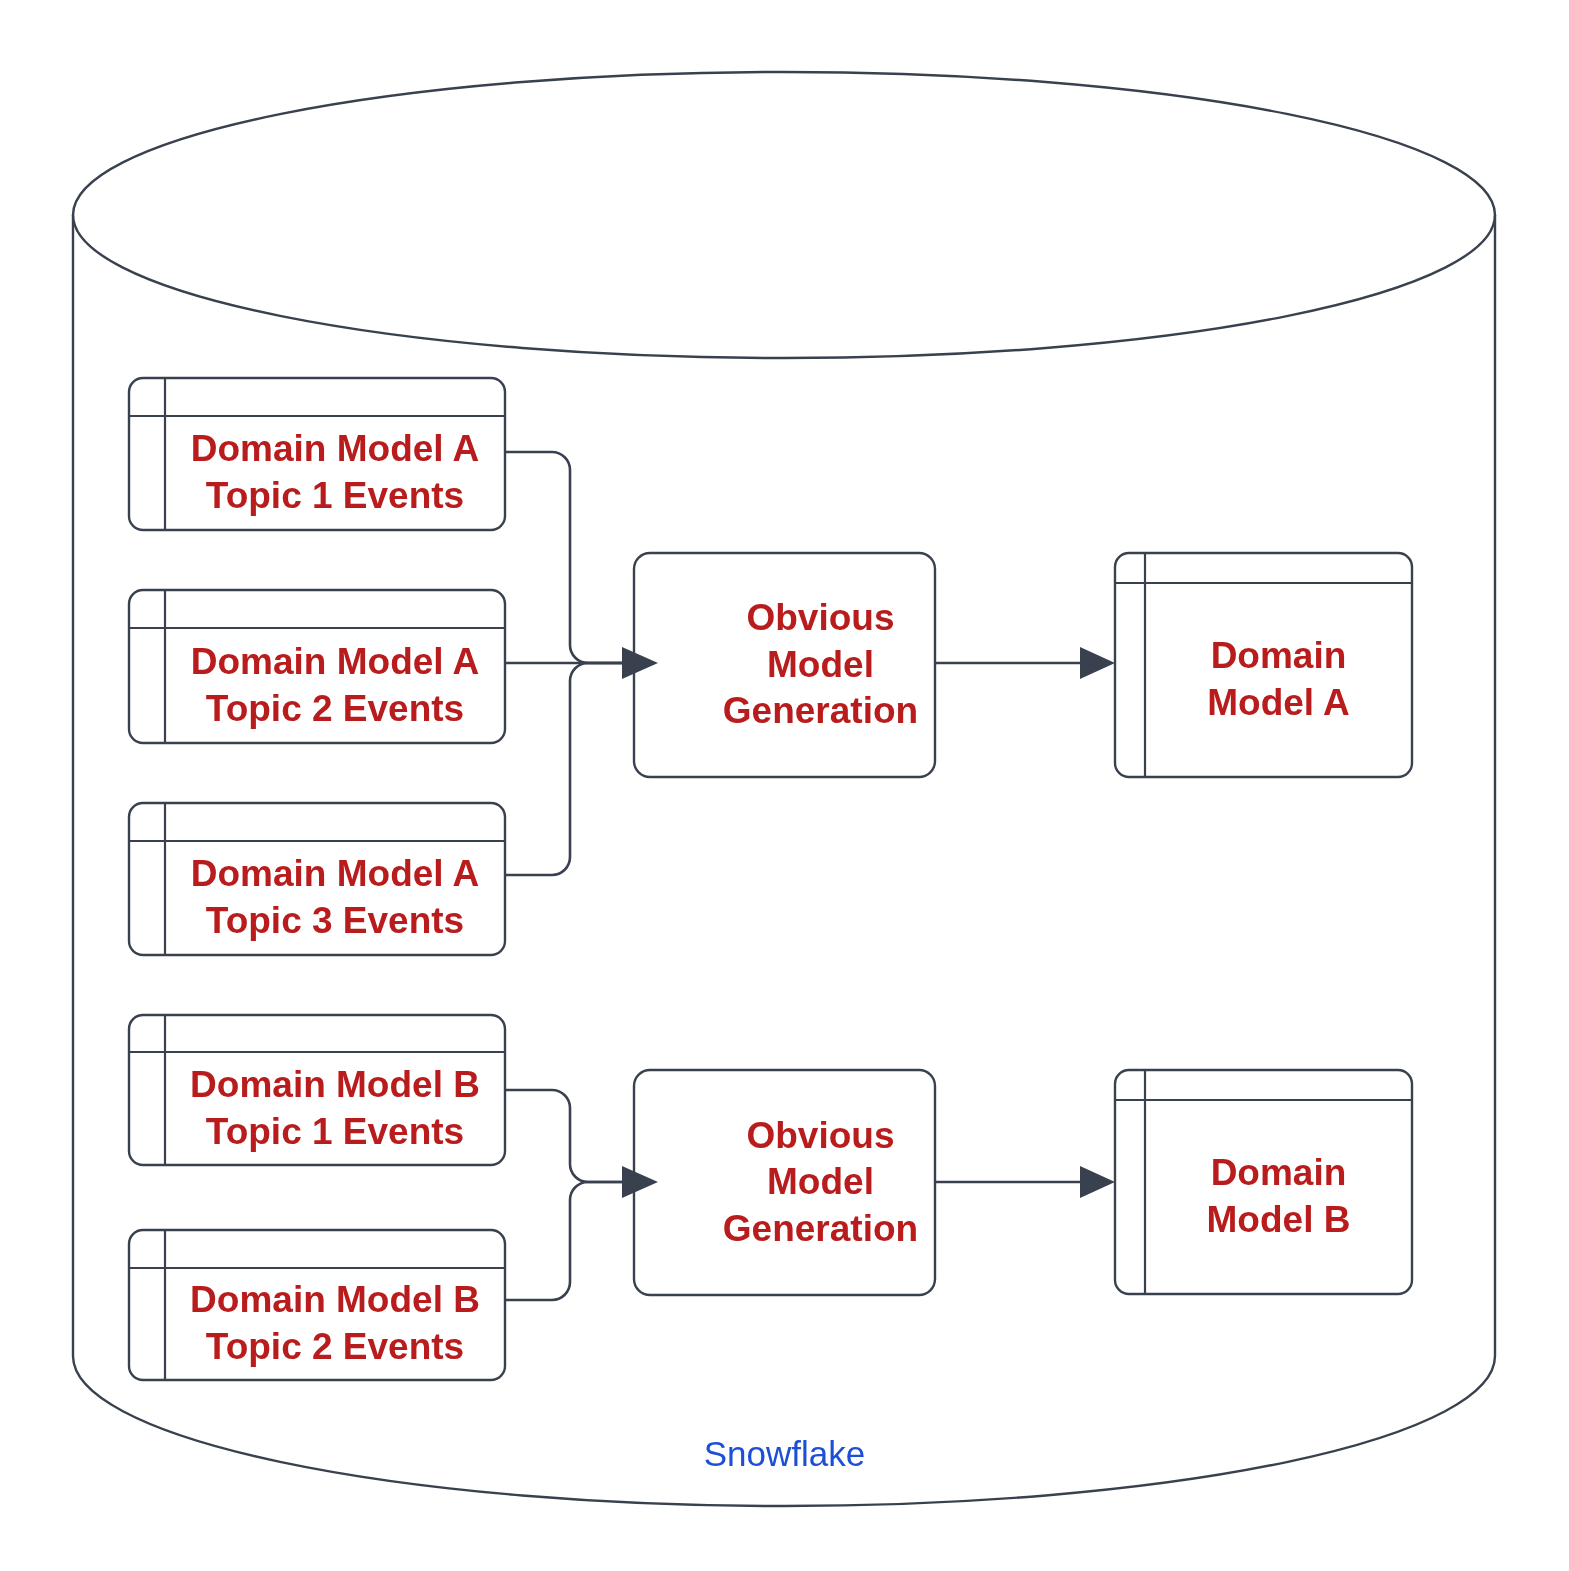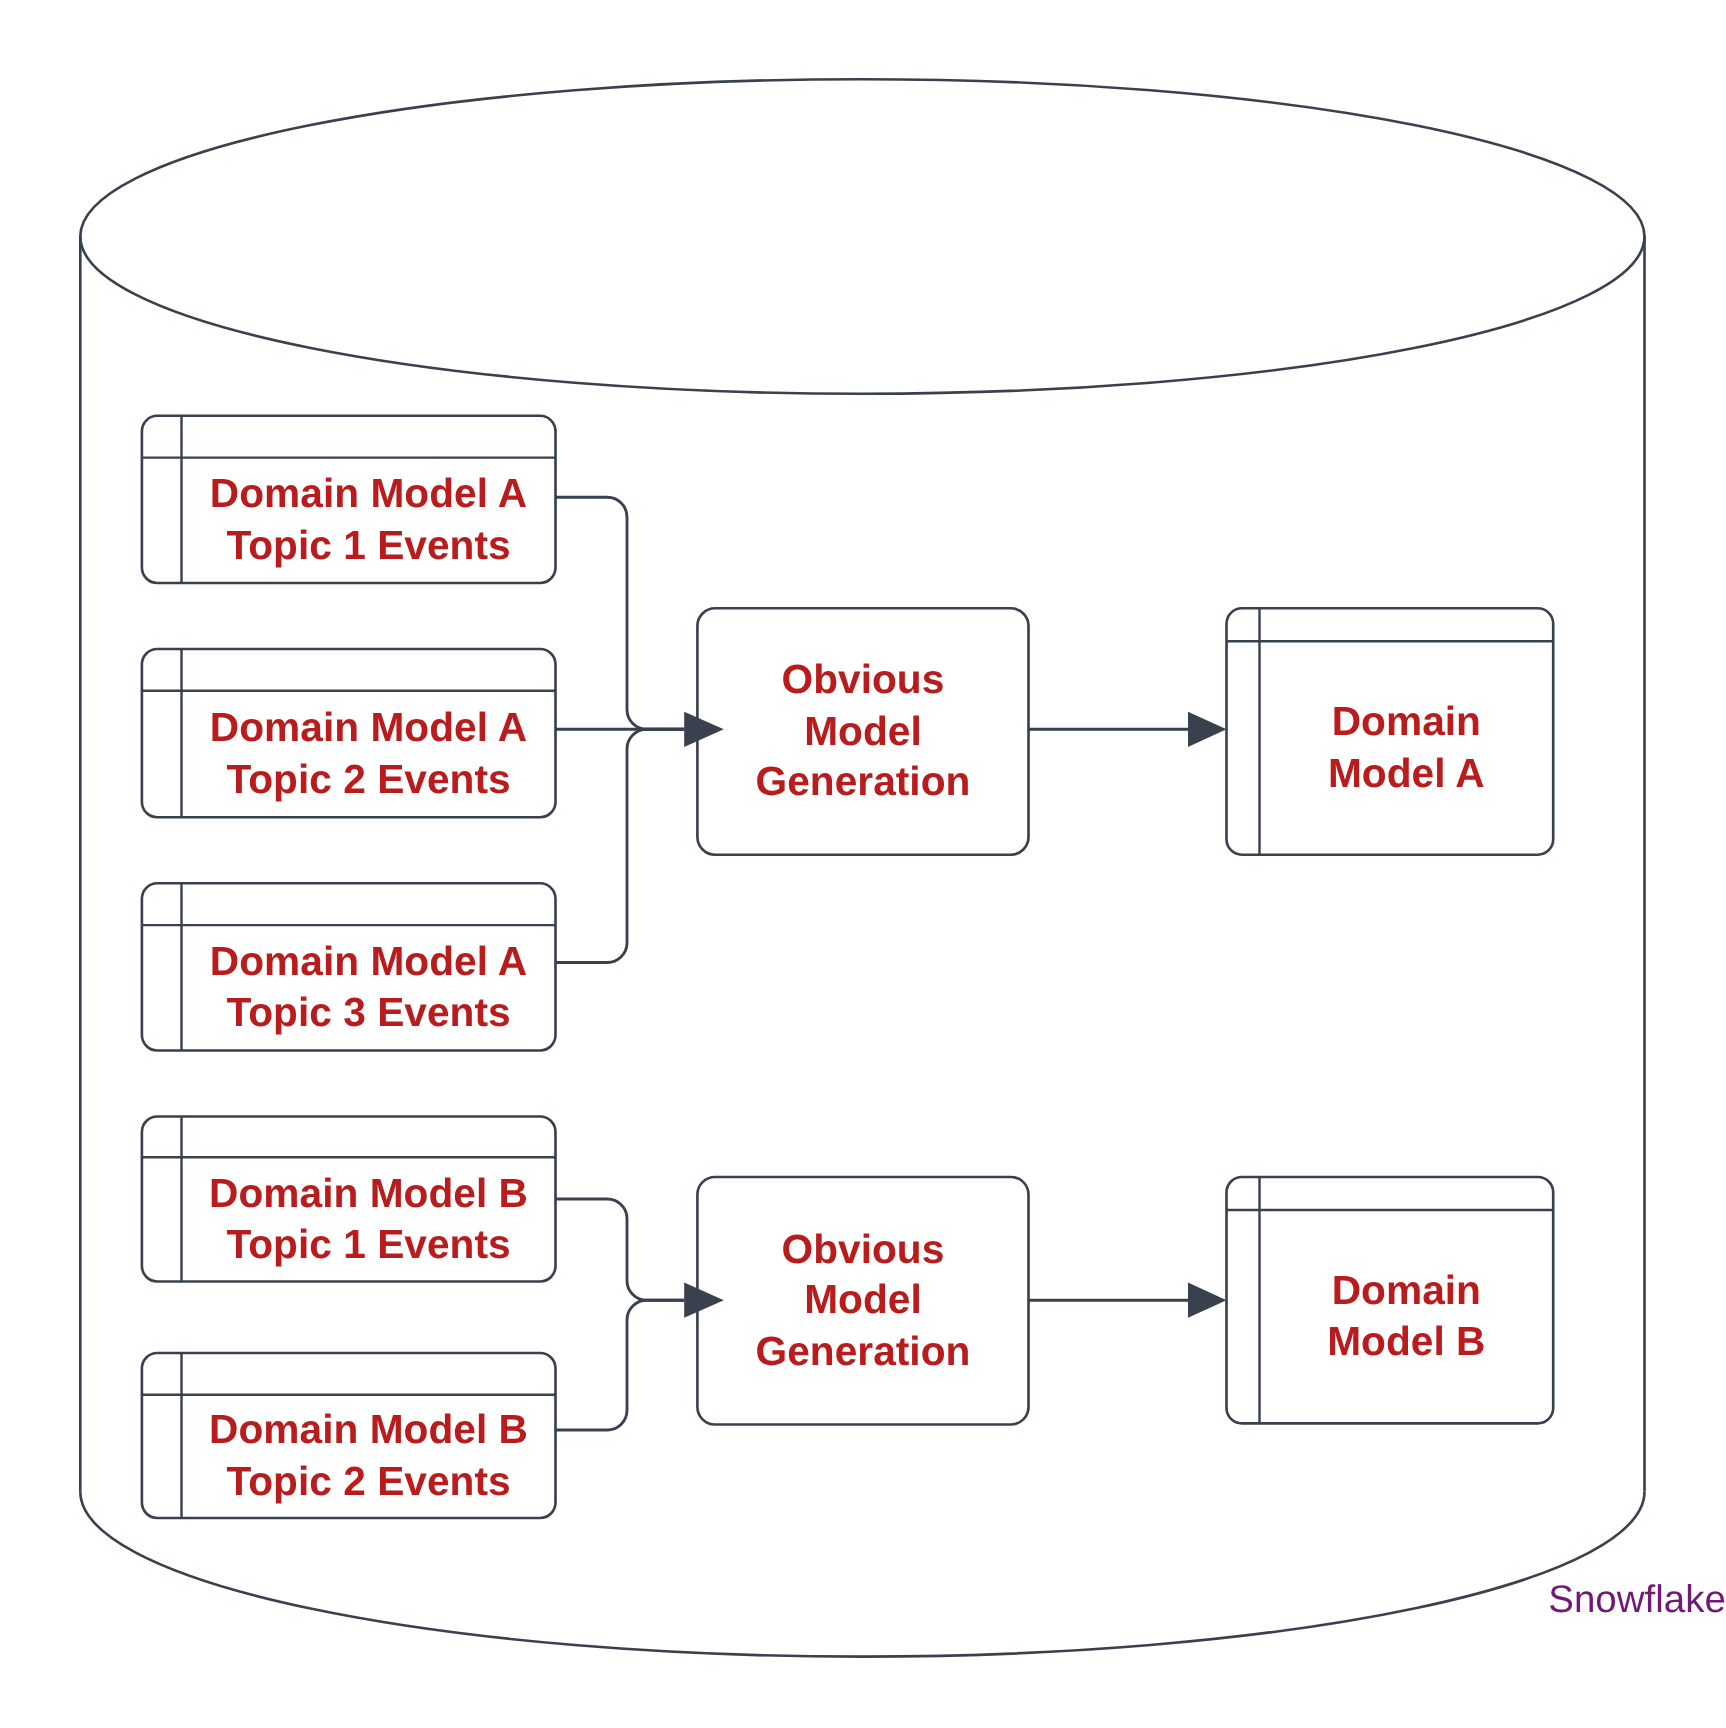--- a/index.html
+++ b/index.html
@@ -65,30 +65,31 @@
     display: flex;
     align-items: center;
     justify-content: center;
     font-weight: bold;
   }
   .tbl-text {
     font-size: 37px;
   }
   .proc-text {
     font-size: 37px;
+    padding-left: 36px;
   }
   .model-text {
     font-size: 37px;
     border-radius: 28px;
   }
   .cyl-label {
     position: absolute;
-    color: #701a75;
+    color: #1d4ed8;
     font-size: 35px;
-    text-align: right;
+    text-align: center;
     width: 100%;
     left: 0;
   }
 </style>
 </head>
 <body>
 
 <div id="canvas">
 
   <svg id="diagram-svg" viewBox="0 0 1569 1571">

